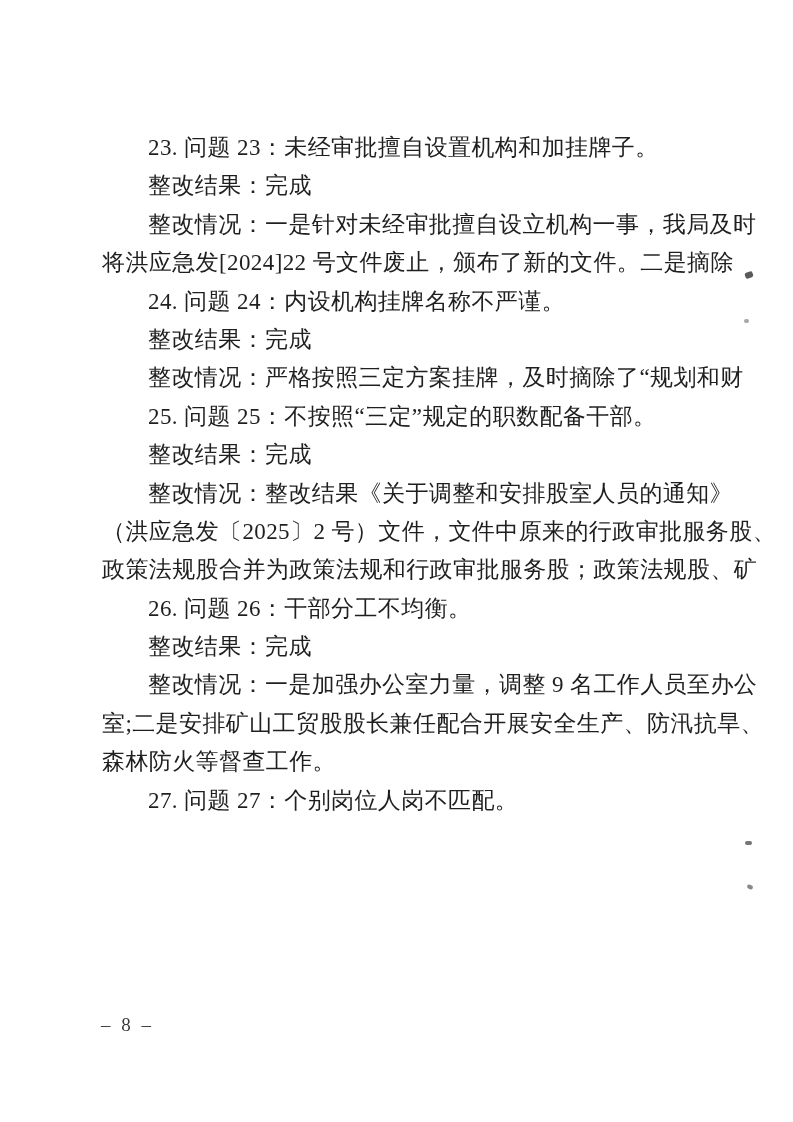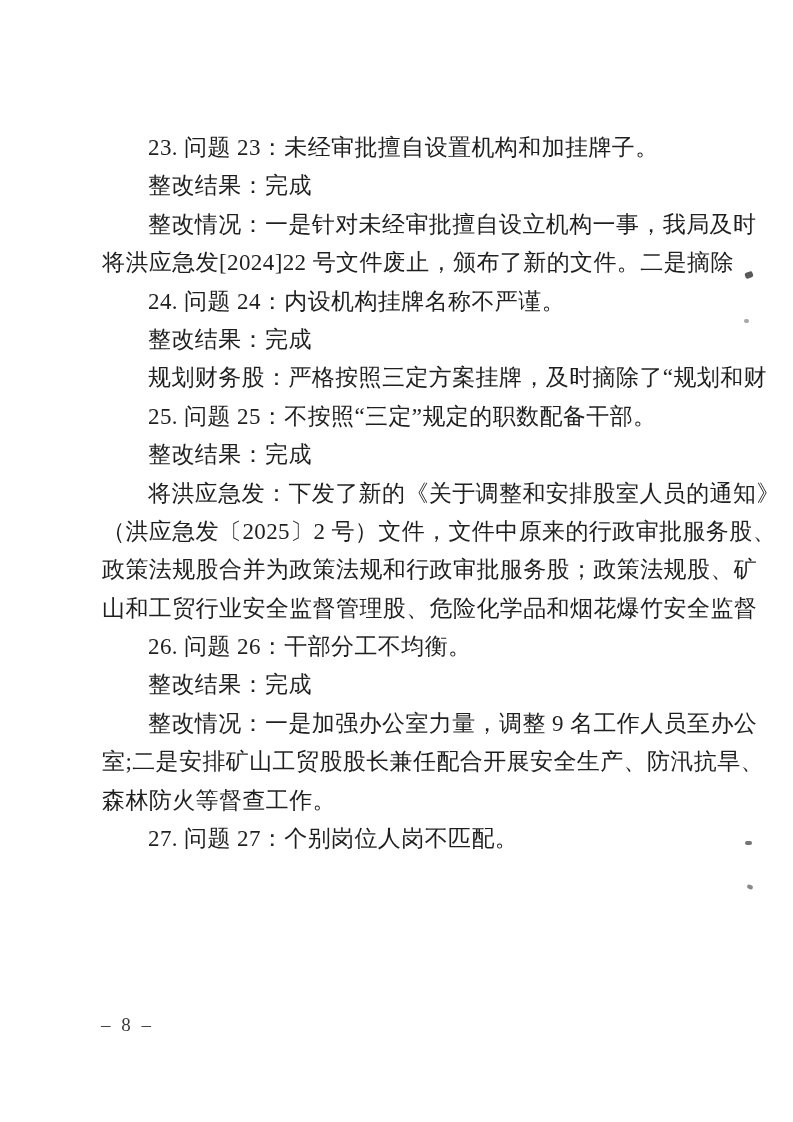--- a/index.html
+++ b/index.html
@@ -57,27 +57,26 @@
 
 <div class="page">
 
   <div class="text-block">
     <div class="doc-line indent">23. 问题 23：未经审批擅自设置机构和加挂牌子。</div>
     <div class="doc-line indent">整改结果：完成</div>
     <div class="doc-line indent">整改情况：一是针对未经审批擅自设立机构一事，我局及时</div>
     <div class="doc-line">将洪应急发[2024]22 号文件废止，颁布了新的文件。二是摘除</div>
     <div class="doc-line indent">24. 问题 24：内设机构挂牌名称不严谨。</div>
     <div class="doc-line indent">整改结果：完成</div>
-    <div class="doc-line indent">规划财务股：严格按照三定方案挂牌，及时摘除了“规划和财</div>
+    <div class="doc-line indent">整改情况：严格按照三定方案挂牌，及时摘除了“规划和财</div>
     <div class="doc-line indent">25. 问题 25：不按照“三定”规定的职数配备干部。</div>
     <div class="doc-line indent">整改结果：完成</div>
-    <div class="doc-line indent">将洪应急发：下发了新的《关于调整和安排股室人员的通知》</div>
+    <div class="doc-line indent">整改情况：整改结果《关于调整和安排股室人员的通知》</div>
     <div class="doc-line">（洪应急发〔2025〕2 号）文件，文件中原来的行政审批服务股、</div>
     <div class="doc-line">政策法规股合并为政策法规和行政审批服务股；政策法规股、矿</div>
-    <div class="doc-line">山和工贸行业安全监督管理股、危险化学品和烟花爆竹安全监督</div>
     <div class="doc-line indent">26. 问题 26：干部分工不均衡。</div>
     <div class="doc-line indent">整改结果：完成</div>
     <div class="doc-line indent">整改情况：一是加强办公室力量，调整 9 名工作人员至办公</div>
     <div class="doc-line">室;二是安排矿山工贸股股长兼任配合开展安全生产、防汛抗旱、</div>
     <div class="doc-line">森林防火等督查工作。</div>
     <div class="doc-line indent">27. 问题 27：个别岗位人岗不匹配。</div>
   </div>
 
   <div class="page-number">– 8 –</div>
 

